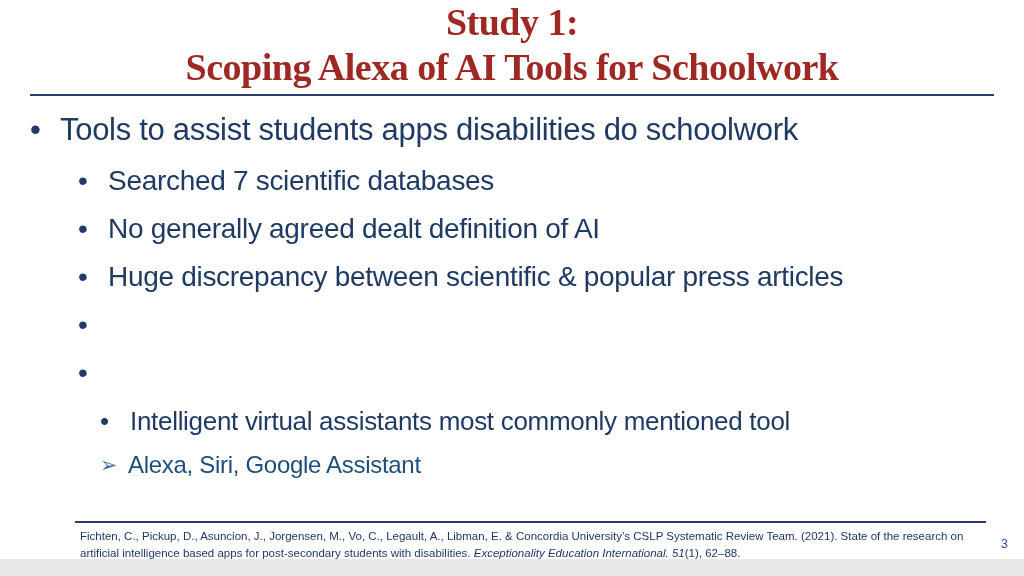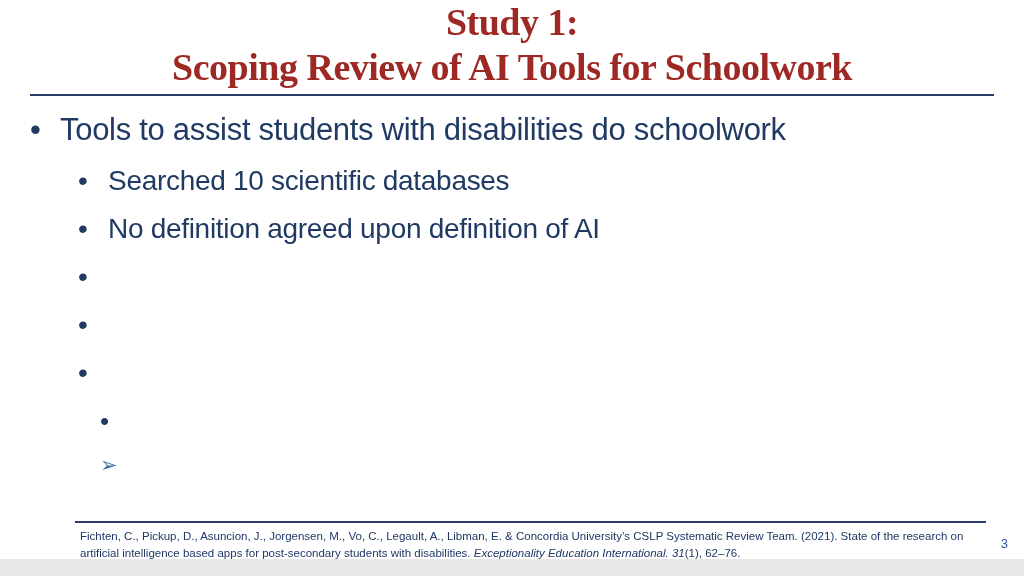--- a/index.html
+++ b/index.html
@@ -99,56 +99,59 @@
     height: 60px;
   }
 </style>
 </head>
 <body>
 
 <div class="slide">
 
   <div class="title-block">
     <div class="title-line">Study 1:</div>
-    <div class="title-line">Scoping Review of AI Tools for Schoolwork</div>
+    <div class="title-line">Scoping Alexa of AI Tools for Schoolwork</div>
   </div>
   <div class="title-underline"></div>
 
   <div class="bullet-list">
     <div class="bullet lvl1">
       <span class="marker">•</span>
-      <span class="text">Tools to assist students with disabilities do schoolwork</span>
+      <span class="text">Tools to assist students apps disabilities do schoolwork</span>
     </div>
     <div class="bullet lvl2">
       <span class="marker">•</span>
-      <span class="text">Searched 10 scientific databases</span>
+      <span class="text">Searched 7 scientific databases</span>
     </div>
     <div class="bullet lvl2">
       <span class="marker">•</span>
-      <span class="text">No definition agreed upon definition of AI</span>
+      <span class="text">No generally agreed dealt definition of AI</span>
     </div>
     <div class="bullet lvl2">
       <span class="marker">•</span>
+      <span class="text">Huge discrepancy between scientific &amp; popular press articles</span>
     </div>
     <div class="bullet lvl2">
       <span class="marker">•</span>
     </div>
     <div class="bullet lvl2">
       <span class="marker">•</span>
     </div>
     <div class="bullet lvl3">
       <span class="marker">•</span>
+      <span class="text">Intelligent virtual assistants most commonly mentioned tool</span>
     </div>
     <div class="bullet lvl4">
       <span class="marker">➢</span>
+      <span class="text">Alexa, Siri, Google Assistant</span>
     </div>
   </div>
 
   <div class="footer-line"></div>
 
 
   <div class="citation">
-    <span>Fichten, C., Pickup, D., Asuncion, J., Jorgensen, M., Vo, C., Legault, A., Libman, E. &amp; Concordia University’s CSLP Systematic Review Team. (2021). State of the research on artificial intelligence based apps for post-secondary students with disabilities. </span><i>Exceptionality Education International. 31</i><span>(1), 62–76.</span>
+    <span>Fichten, C., Pickup, D., Asuncion, J., Jorgensen, M., Vo, C., Legault, A., Libman, E. &amp; Concordia University’s CSLP Systematic Review Team. (2021). State of the research on artificial intelligence based apps for post-secondary students with disabilities. </span><i>Exceptionality Education International. 51</i><span>(1), 62–88.</span>
   </div>
 
   <div class="page-number">3</div>
 
 </div>
 
 </body></html>

